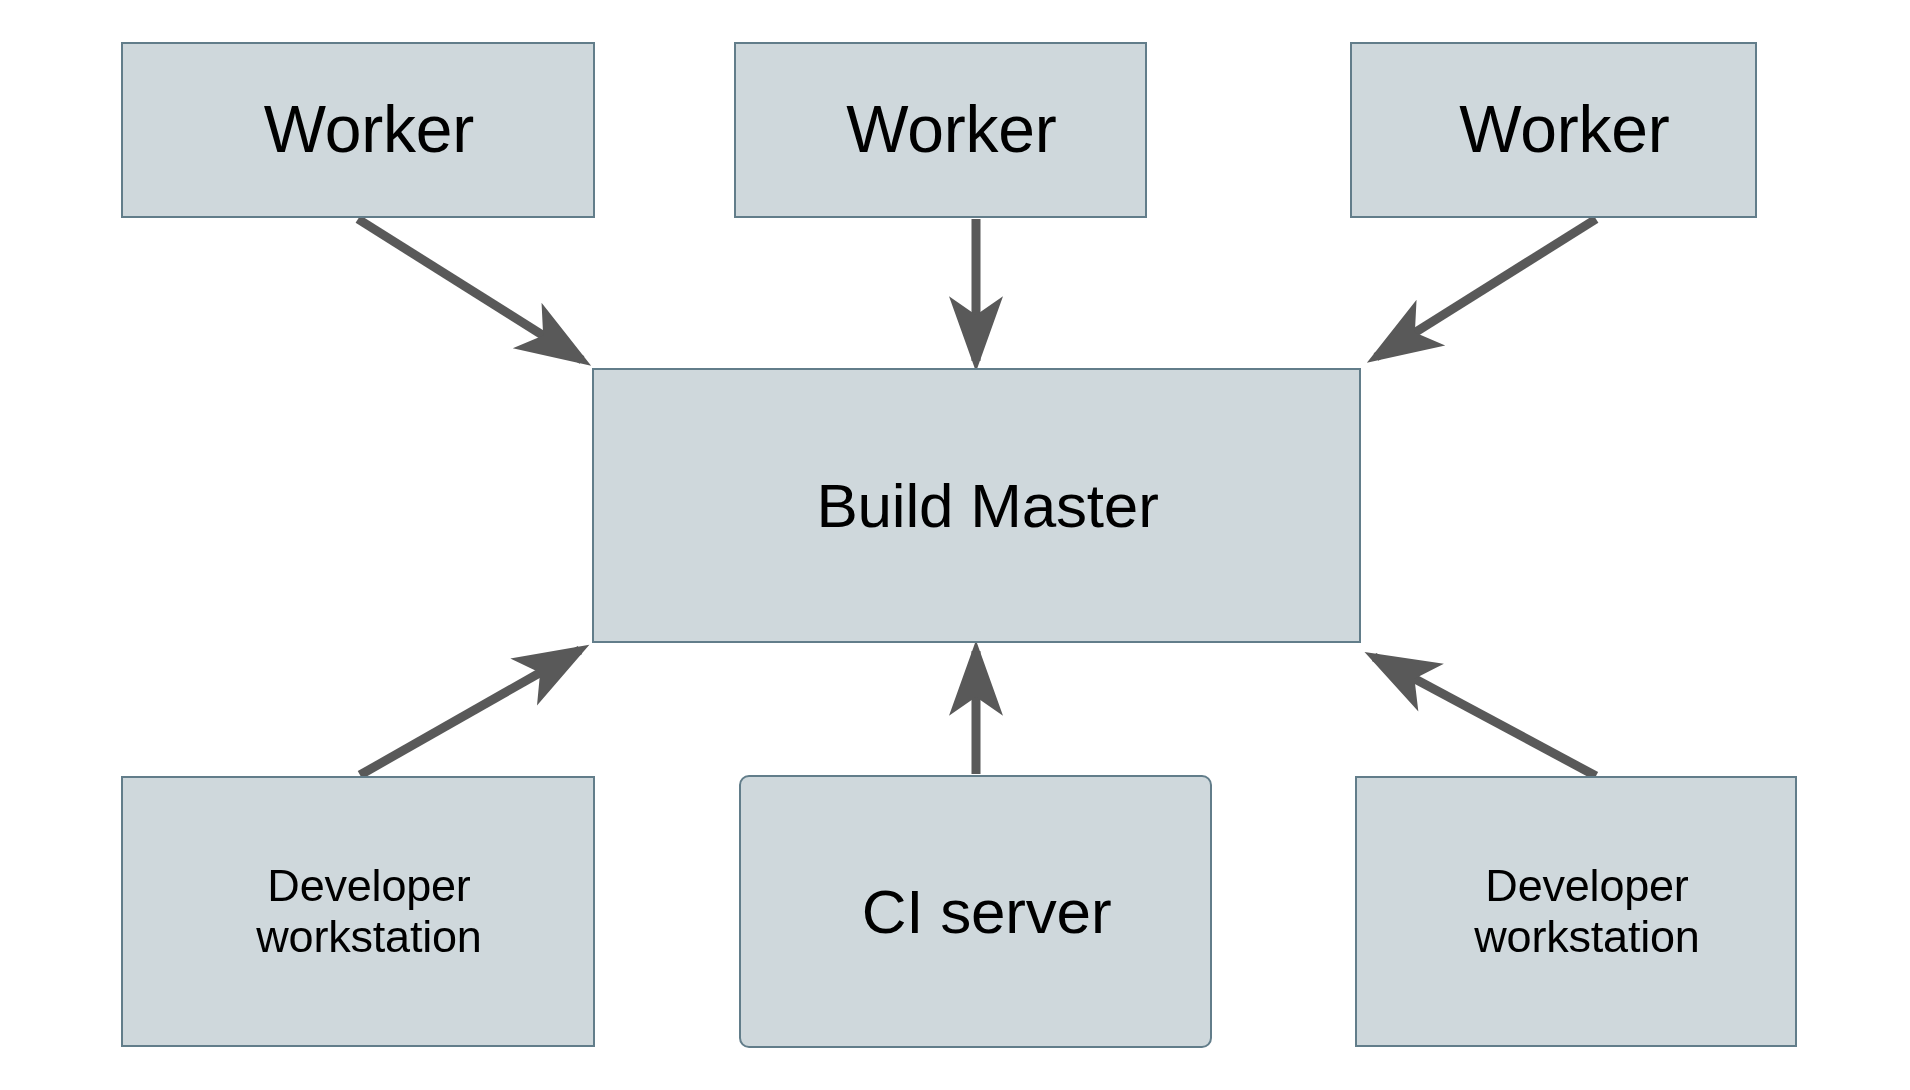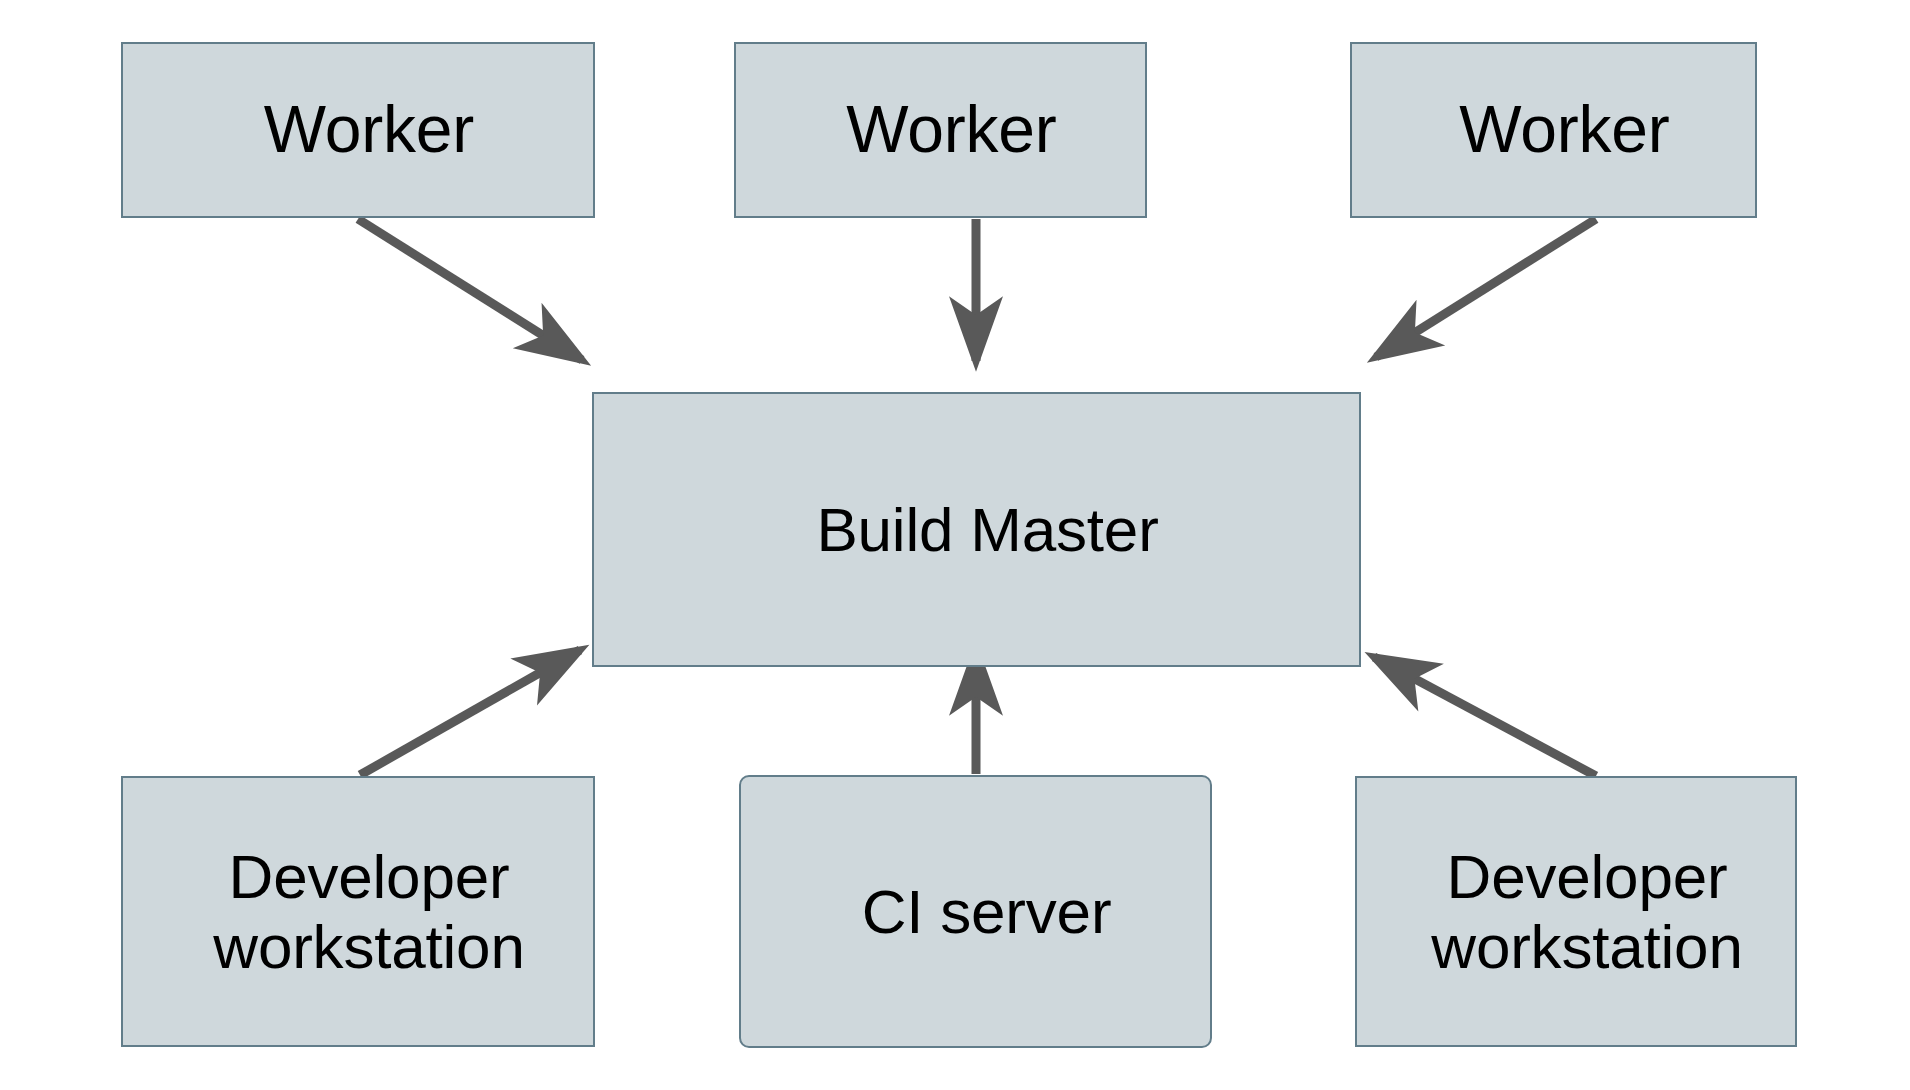--- a/index.html
+++ b/index.html
@@ -41,31 +41,31 @@
   .node-label {
     display: block;
     line-height: 1.12;
     white-space: pre-line;
     letter-spacing: -0.2px;
   }
   
   #node-worker-left   { left: 121px;  top: 42px;  width: 474px; height: 176px; }
   #node-worker-mid    { left: 734px;  top: 42px;  width: 413px; height: 176px; }
   #node-worker-right  { left: 1350px; top: 42px;  width: 407px; height: 176px; }
-  #node-build-master  { left: 592px;  top: 368px; width: 769px; height: 275px; margin-top: 24px; }
+  #node-build-master  { left: 592px;  top: 368px; width: 769px; height: 275px; }
   #node-dev-left      { left: 121px;  top: 776px; width: 474px; height: 271px; }
   #node-ci-server     { left: 739px;  top: 775px; width: 473px; height: 273px; border-radius: 10px; }
   #node-dev-right     { left: 1355px; top: 776px; width: 442px; height: 271px; }
 
   #node-worker-left  .node-label,
   #node-worker-mid   .node-label,
   #node-worker-right .node-label { font-size: 66px; }
   #node-build-master .node-label { font-size: 62px; }
   #node-dev-left     .node-label,
-  #node-dev-right    .node-label { font-size: 62px; }
+  #node-dev-right    .node-label { font-size: 45px; }
   #node-ci-server    .node-label { font-size: 62px; }
 </style>
 </head>
 <body>
 
 <div id="diagram-canvas">
 
   <svg id="edge-layer" viewBox="0 0 1910 1090">
     <defs>
       <marker id="arrowhead" markerWidth="9" markerHeight="9" refX="7.4" refY="3.1" orient="auto" markerUnits="strokeWidth">

